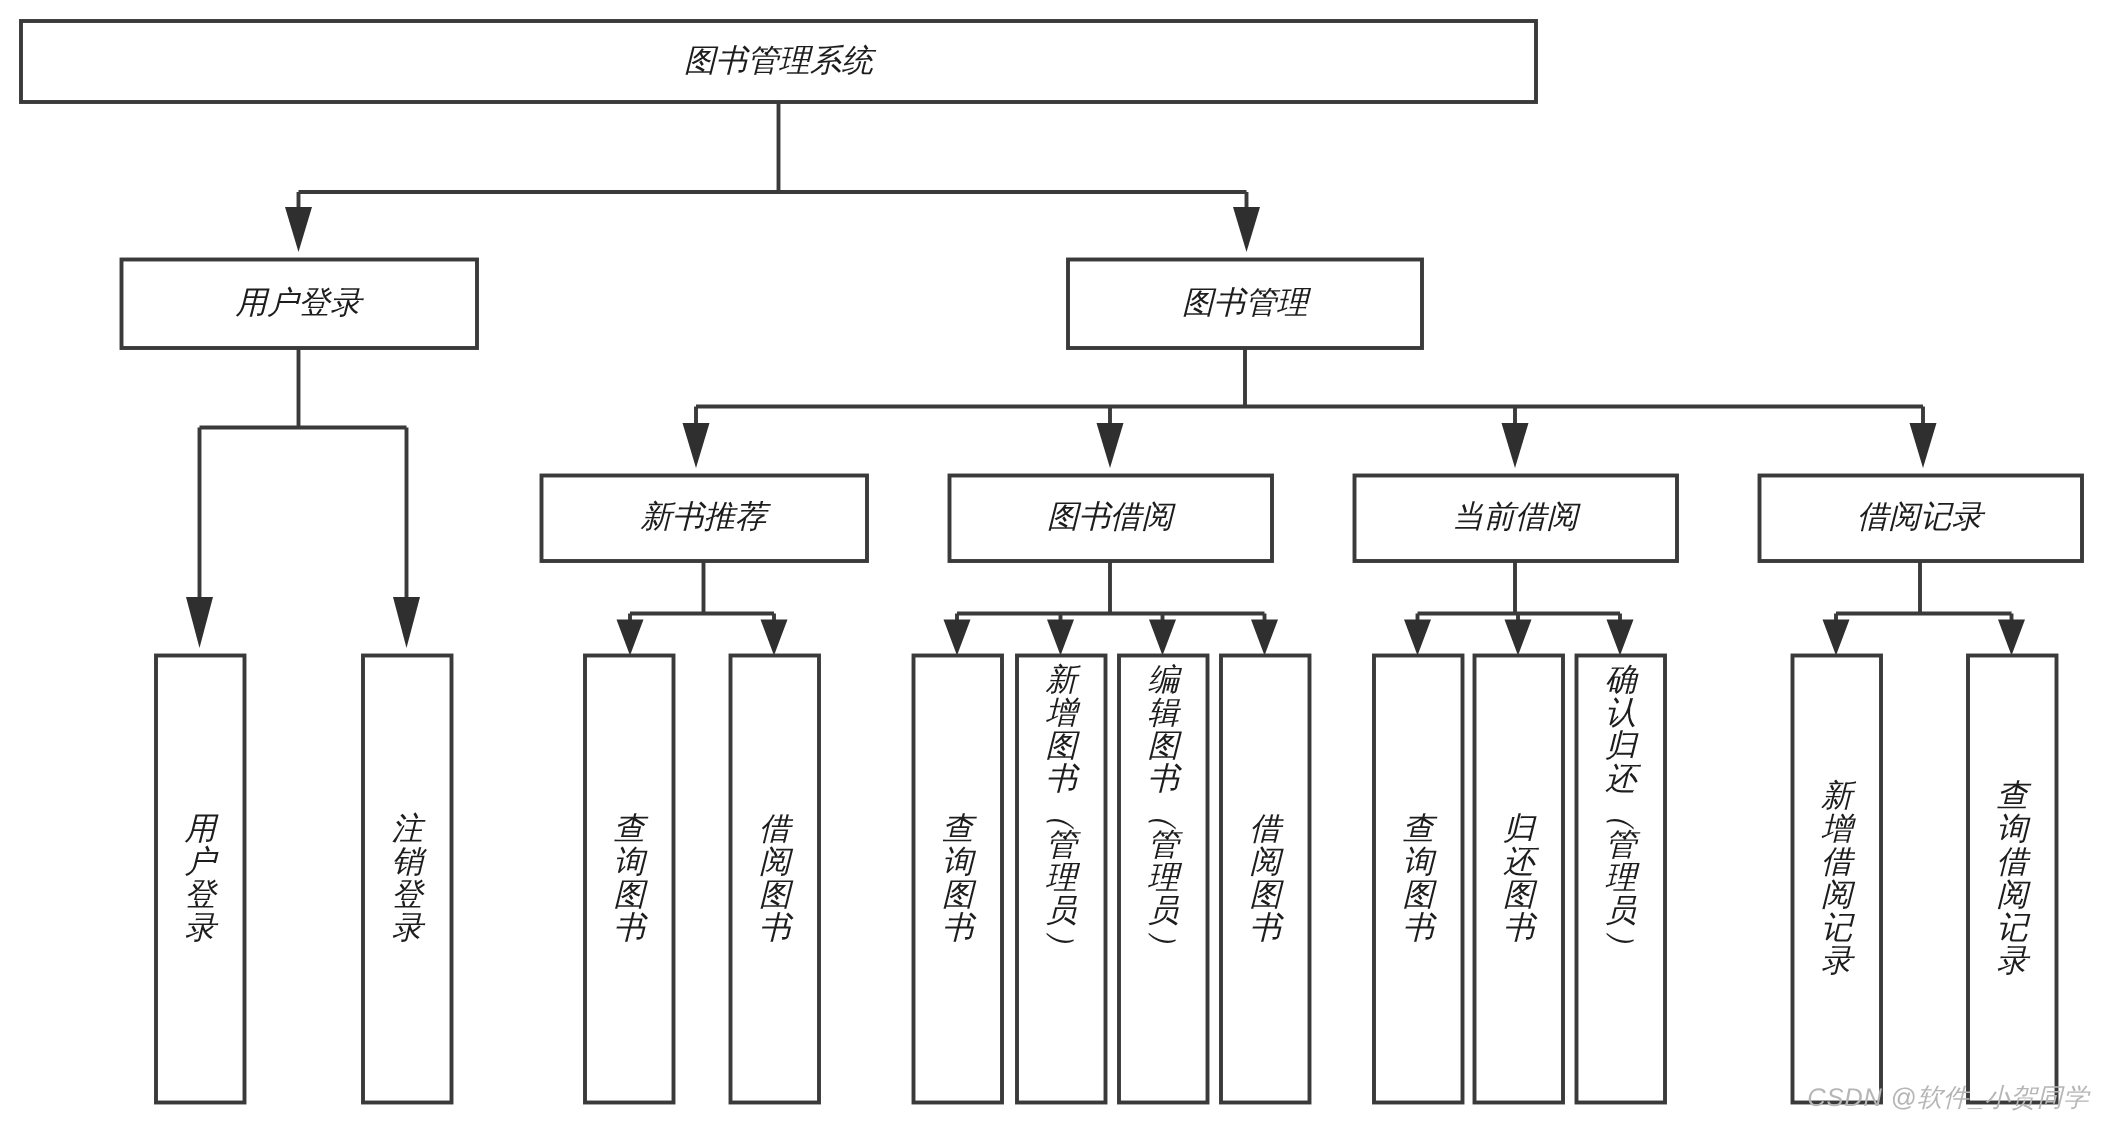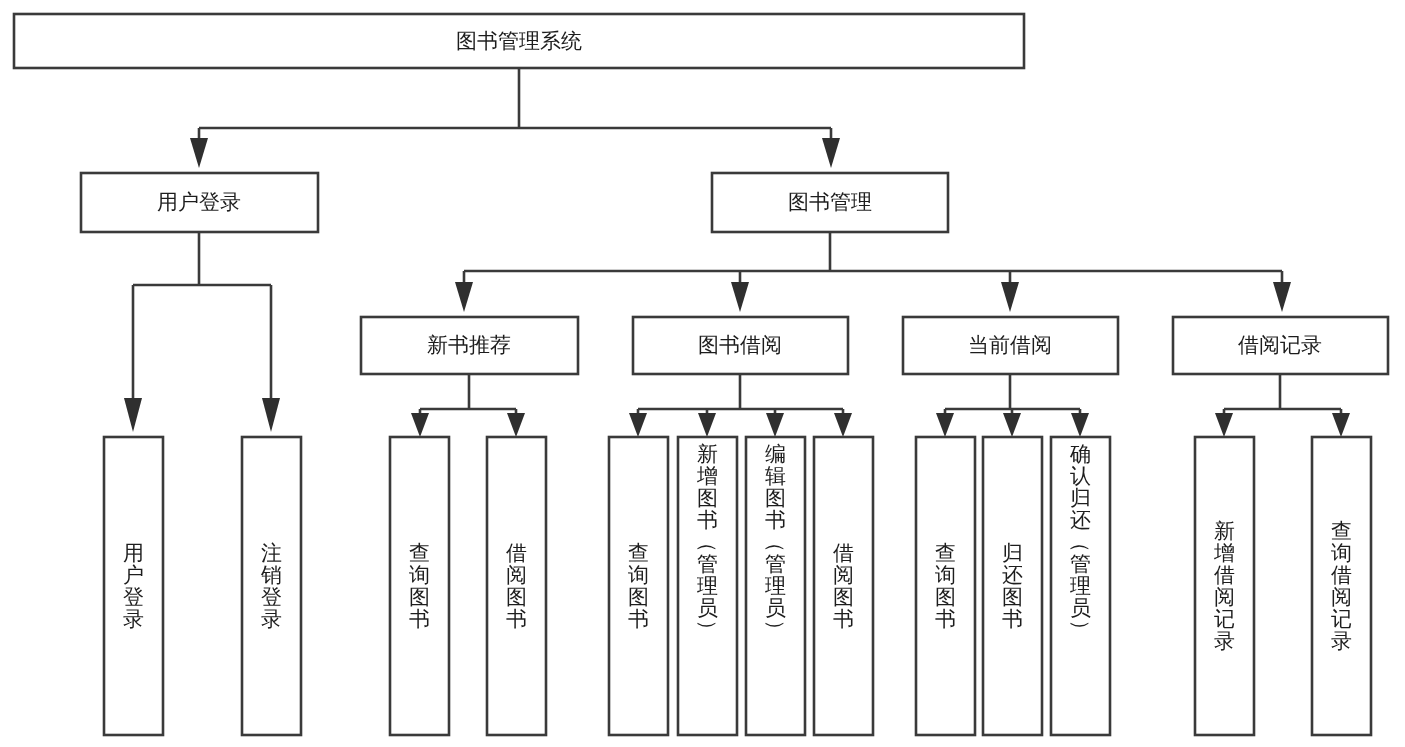--- a/index.html
+++ b/index.html
@@ -10,20 +10,21 @@
   }
   body {
     font-family: "Liberation Sans", "DejaVu Sans", sans-serif;
   }
   #diagram-root {
     position: relative;
     width: 1405px;
     height: 747px;
     background: #ffffff;
     overflow: hidden;
+    font-style: italic;
   }
   svg.diagram-canvas {
     position: absolute;
     left: 0;
     top: 0;
     width: 1405px;
     height: 747px;
     display: block;
   }
   .node-box {
@@ -298,13 +299,14 @@
     </div>
   <div class="leaf-label" style="left:1312px; top:437px; width:59px; height:298px;">
       <span class="glyph">查</span>
       <span class="glyph">询</span>
       <span class="glyph">借</span>
       <span class="glyph">阅</span>
       <span class="glyph">记</span>
       <span class="glyph">录</span>
     </div>
 
+  <div class="watermark">CSDN @软件_小贺同学</div>
 </div>
 
 </body></html>

